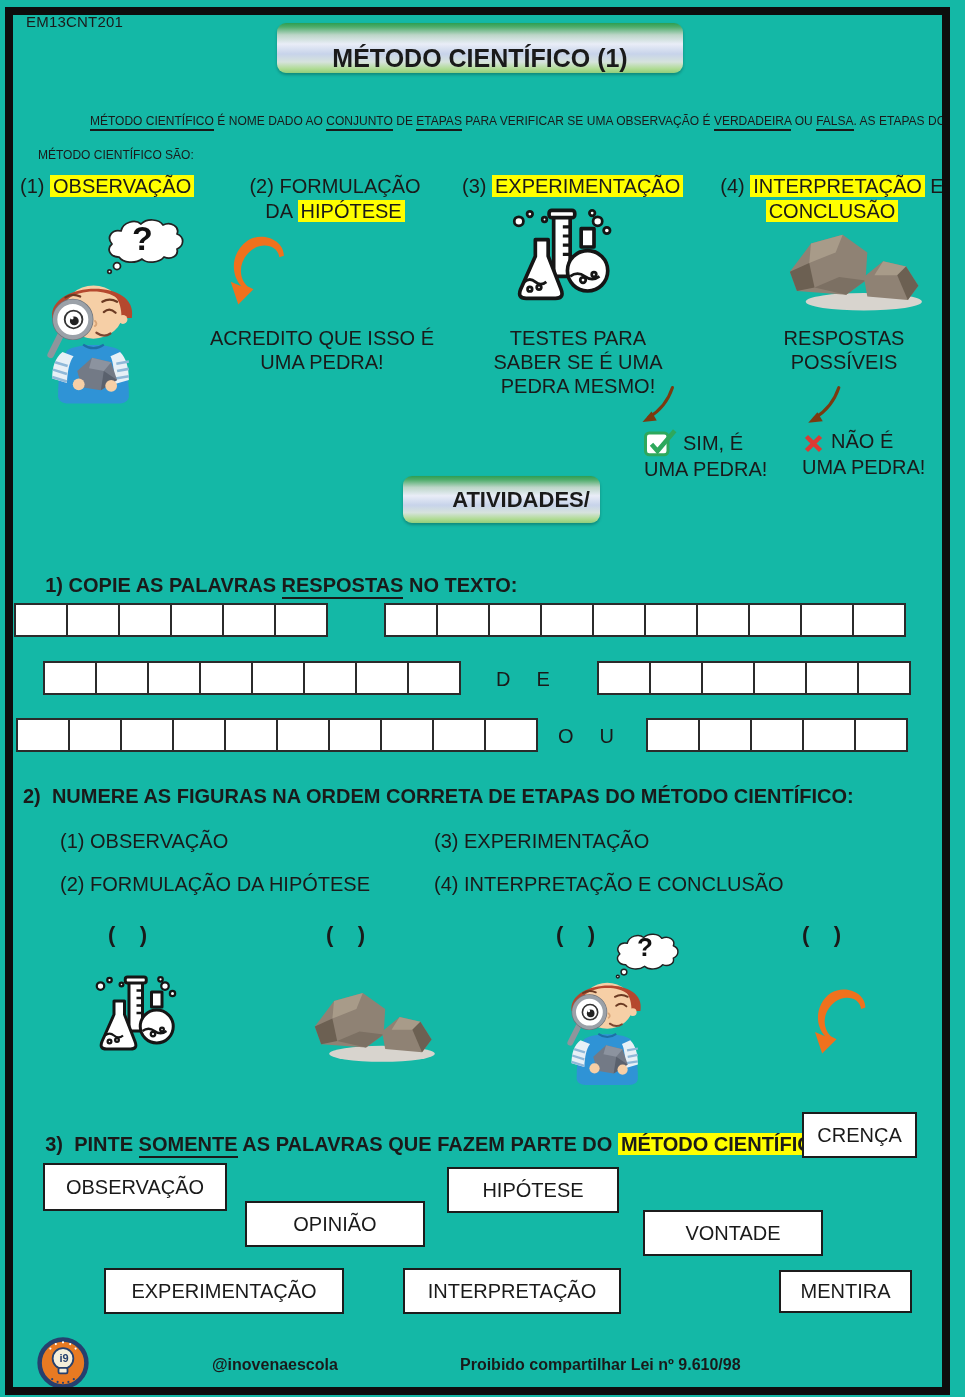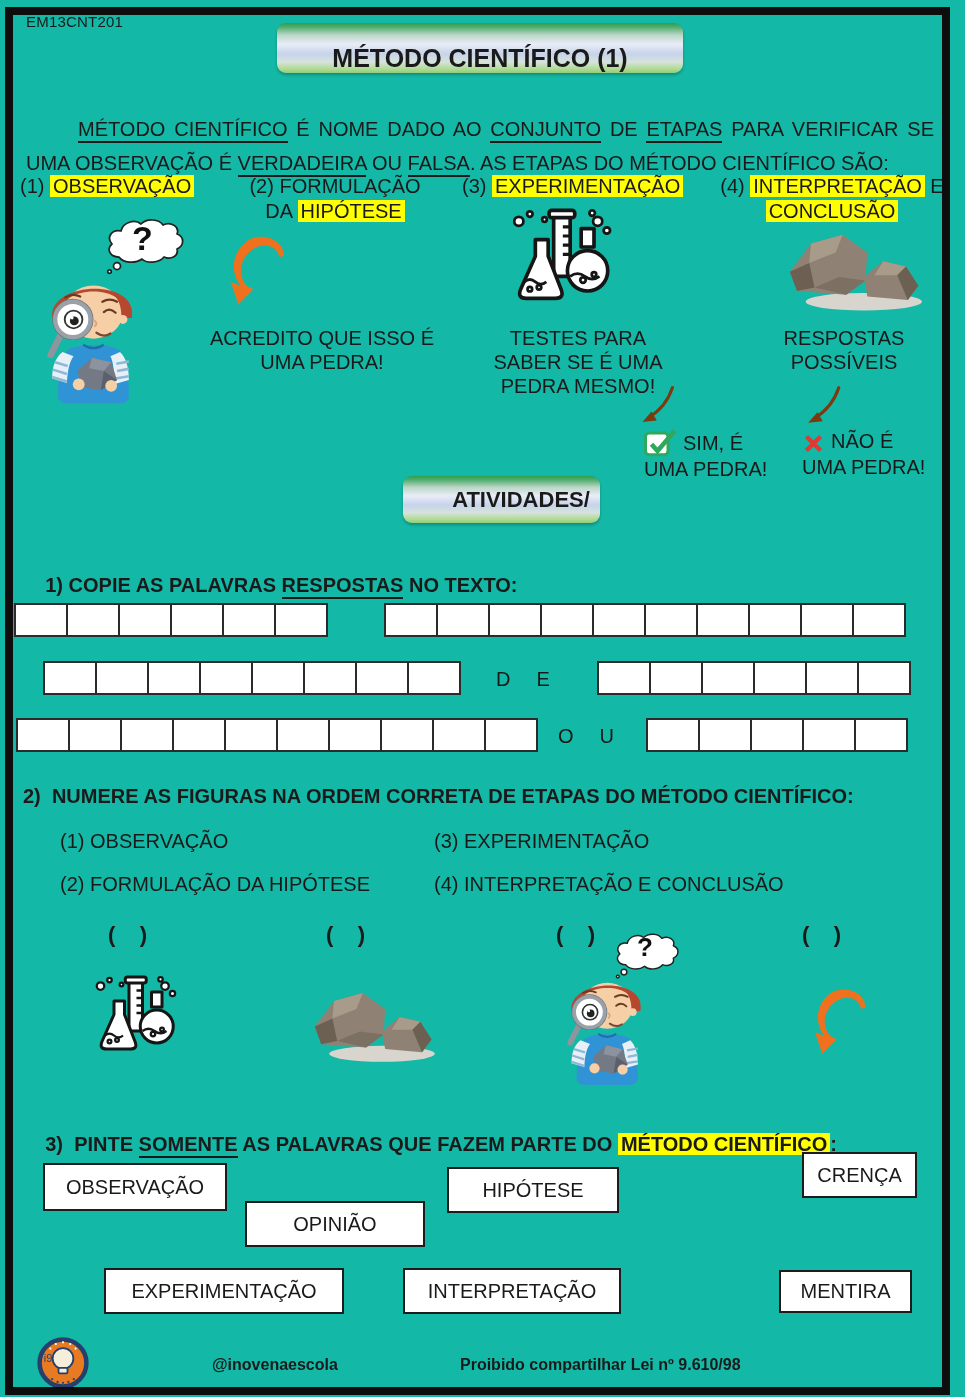--- a/index.html
+++ b/index.html
@@ -8,21 +8,21 @@
   #frame{position:absolute;left:5px;top:7px;width:945px;height:1388px;border:8px solid #0d0d0d;box-sizing:border-box;z-index:20;pointer-events:none;}
   .abs{position:absolute;}
   .hl{background:#FFFF00;padding:0 3px;}
   .u{border-bottom:2.5px solid #1a1a1a;padding-bottom:1px;}
   #code{left:26px;top:13px;font-size:15px;letter-spacing:.2px;}
   .banner{box-sizing:border-box;border-radius:9px;display:flex;align-items:center;justify-content:center;font-weight:bold;
     background:linear-gradient(180deg,#2E9E52 0%,#4FAD6C 8%,#BCD6C8 24%,#E9EDF7 42%,#C7D3EA 62%,#D6E3DC 78%,#AFDB92 92%,#8FCE7C 100%);
     box-shadow:0 2px 3px rgba(0,0,0,.25);}
   #title-banner{left:277px;top:23px;width:406px;height:50px;font-size:25px;align-items:flex-end;}
   #ativ-banner{left:403px;top:476px;width:197px;height:47px;font-size:22px;padding-left:39px;}
-  #intro{left:26px;top:92px;width:908px;font-size:20px;line-height:34px;text-align:justify;text-indent:52px;}
+  #intro{left:38px;top:92px;width:908px;font-size:12px;line-height:34px;text-align:justify;text-indent:52px;}
   .step{top:174px;font-size:20px;line-height:25px;}
   #step1{left:20px;width:205px;}
   #step2{left:246px;width:178px;text-align:center;}
   #step3{left:462px;width:232px;}
   #step4{left:703px;width:258px;text-align:center;}
   .cap{top:326px;font-size:20px;line-height:24px;text-align:center;}
   #cap-acredito{left:196px;width:252px;}
   #cap-testes{left:492px;width:172px;}
   #cap-respostas{left:769px;width:150px;}
   .outcome{font-size:20px;line-height:25px;}
@@ -43,21 +43,21 @@
   #lrow0 .lgroup:first-child{margin-left:14px;} #lrow0 .lmid{width:58px;letter-spacing:0;padding:0;}
   #lrow1 .lgroup:first-child{margin-left:43px;} #lrow1 .lmid{width:138px;}
   #lrow2 .lgroup:first-child{margin-left:16px;} #lrow2 .lmid{width:110px;}
   .a2opt{font-size:20px;}
   .slot{font-size:22px;font-weight:bold;white-space:pre;}
   .wordbox{box-sizing:border-box;border:2px solid #1c1c1c;background:#fff;display:flex;align-items:center;justify-content:center;font-size:20px;}
   .qmark{font-weight:bold;color:#111;}
   #footer-handle,#footer-notice{top:1356px;font-size:16px;font-weight:bold;}
   #footer-handle{left:212px;}
   #footer-notice{left:460px;}
-  #logo-text{left:48px;top:1352px;transform:translateX(-50%);font-size:11px;font-weight:normal;color:#26406E;z-index:2;}
+  #logo-text{left:64px;top:1352px;transform:translateX(-50%);font-size:11px;font-weight:bold;color:#26406E;z-index:2;}
 </style>
 </head>
 <body>
 
 <svg width="0" height="0" style="position:absolute" aria-hidden="true">
   <defs>
     <symbol id="sym-bubble" viewBox="0 0 180 120">
       <g stroke="#222" stroke-width="3.5" fill="#fff" stroke-linejoin="round">
         <path d="M38,86 C20,86 12,70 24,60 C12,46 24,30 42,34 C46,16 70,10 82,20 C94,8 118,10 126,22 C142,14 160,26 154,40 C170,46 168,64 154,70 C158,84 142,92 128,86 C118,98 94,100 84,90 C70,100 46,98 38,86 Z"></path>
         <circle cx="34" cy="104" r="7"></circle>
@@ -325,21 +325,22 @@
   <svg class="abs" style="left:793px;top:983px;width:90px;height:72px" preserveAspectRatio="none">
       <use href="#sym-arrow-orange"></use>
     </svg>
 
   <div class="abs q-title" id="a3-title">
     <span>3)  PINTE </span><span class="u">SOMENTE</span><span> AS PALAVRAS QUE FAZEM PARTE DO </span><span class="hl">MÉTODO CIENTÍFICO</span><span>:</span>
   </div>
   <div class="abs wordbox" style="left:43px;top:1163px;width:184px;height:48px">OBSERVAÇÃO</div>
   <div class="abs wordbox" style="left:245px;top:1201px;width:180px;height:46px">OPINIÃO</div>
   <div class="abs wordbox" style="left:447px;top:1167px;width:172px;height:46px">HIPÓTESE</div>
-  <div class="abs wordbox" style="left:802px;top:1152px;width:115px;height:46px">CRENÇA</div>
+  <div class="abs wordbox" style="left:643px;top:1210px;width:180px;height:46px">VONTADE</div>
+  <div class="abs wordbox" style="left:802px;top:1112px;width:115px;height:46px">CRENÇA</div>
   <div class="abs wordbox" style="left:104px;top:1268px;width:240px;height:46px">EXPERIMENTAÇÃO</div>
   <div class="abs wordbox" style="left:403px;top:1268px;width:218px;height:46px">INTERPRETAÇÃO</div>
   <div class="abs wordbox" style="left:779px;top:1270px;width:133px;height:43px">MENTIRA</div>
 
   <svg class="abs" style="left:36px;top:1336px;width:54px;height:54px">
       <use href="#sym-logo"></use>
     </svg>
   <span class="abs" id="logo-text">i9</span>
   <div class="abs" id="footer-handle">@inovenaescola</div>
   <div class="abs" id="footer-notice">Proibido compartilhar Lei nº 9.610/98</div>

